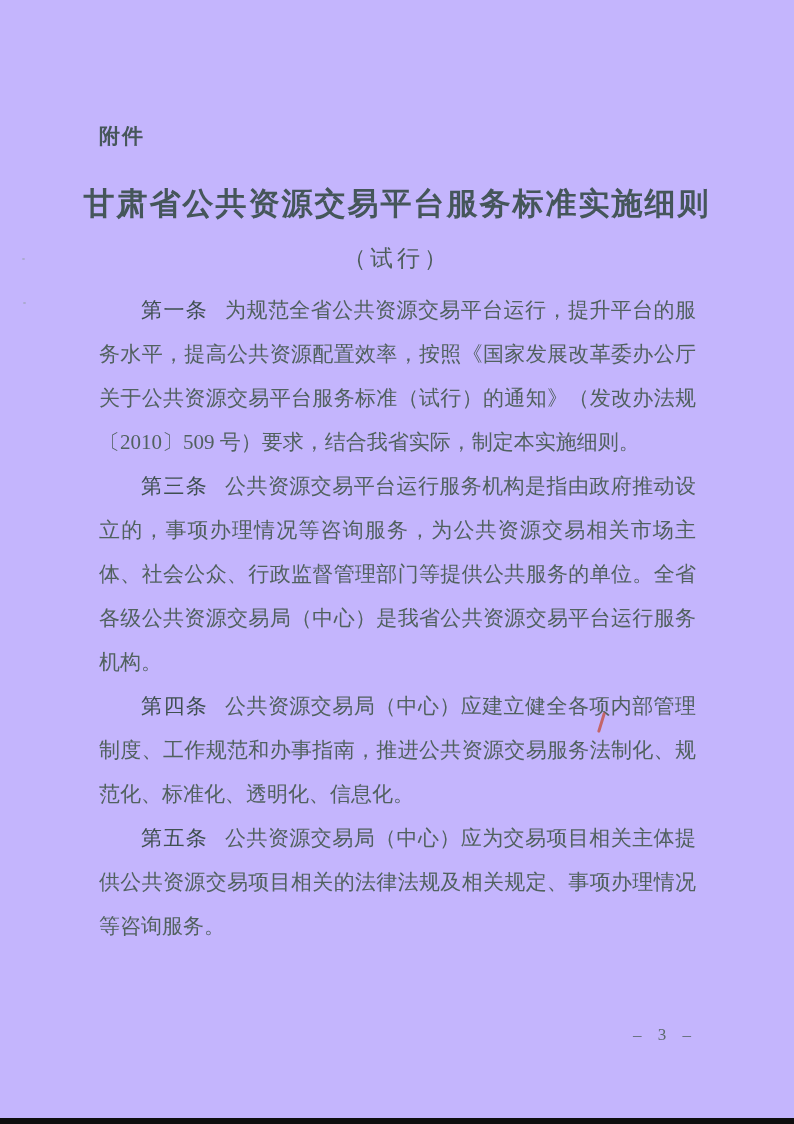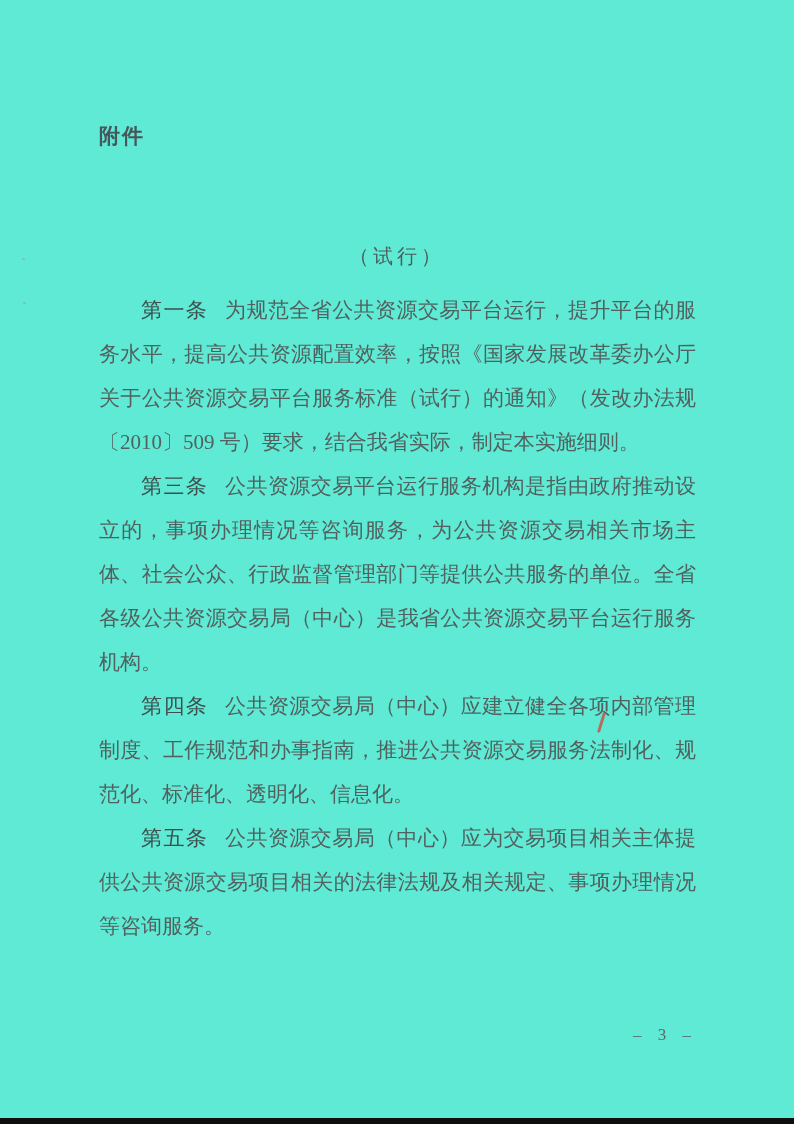--- a/index.html
+++ b/index.html
@@ -4,21 +4,21 @@
 <style>
   html, body {
     margin: 0;
     padding: 0;
     background: #e8e8e8;
   }
   .scan-page {
     position: relative;
     width: 794px;
     height: 1124px;
-    background: #5eead4;
+    background: #c4b5fd;
     overflow: hidden;
     font-family: "Liberation Serif", "DejaVu Serif", serif;
     color: #4e5e5c;
   }
   .attachment-label {
     position: absolute;
     left: 99px;
     top: 122px;
     font-size: 21px;
     font-weight: 600;
@@ -37,21 +37,21 @@
     letter-spacing: 2px;
     color: #45565a;
   }
   .doc-subtitle {
     position: absolute;
     left: 0;
     right: 0;
     top: 243px;
     margin: 0;
     text-align: center;
-    font-size: 20px;
+    font-size: 23px;
     letter-spacing: 4px;
     color: #4e5e5c;
   }
   .doc-body {
     position: absolute;
     left: 99px;
     width: 597px;
     top: 288px;
   }
   .doc-body p {
@@ -108,20 +108,21 @@
   .speck-1 { left: 22px; top: 258px; }
   .speck-2 { left: 23px; top: 302px; }
 </style>
 </head>
 <body>
 
 <div class="scan-page">
 
   <div class="attachment-label">附件</div>
 
+  <h1 class="doc-title">甘肃省公共资源交易平台服务标准实施细则</h1>
 
   <div class="doc-subtitle">（试行）</div>
 
   <div class="doc-body">
 
     <p><span class="article-lead">第一条</span><span>为规范全省公共资源交易平台运行，提升平台的服务水平，提高公共资源配置效率，按照《国家发展改革委办公厅关于公共资源交易平台服务标准（试行）的通知》（发改办法规〔2010〕509 号）要求，结合我省实际，制定本实施细则。</span></p>
 
 
     <p><span class="article-lead">第三条</span><span>公共资源交易平台运行服务机构是指由政府推动设立的，事项办理情况等咨询服务，为公共资源交易相关市场主体、社会公众、行政监督管理部门等提供公共服务的单位。全省各级公共资源交易局（中心）是我省公共资源交易平台运行服务机构。</span></p>
 

